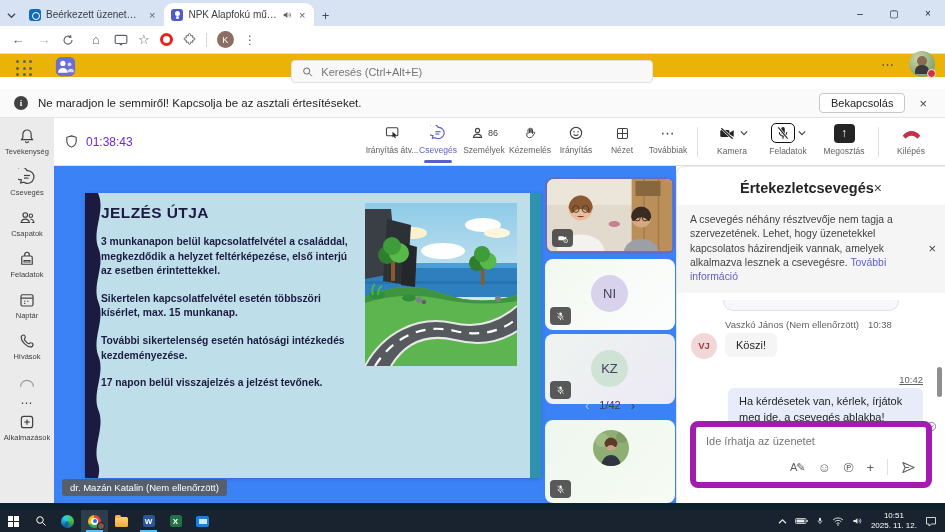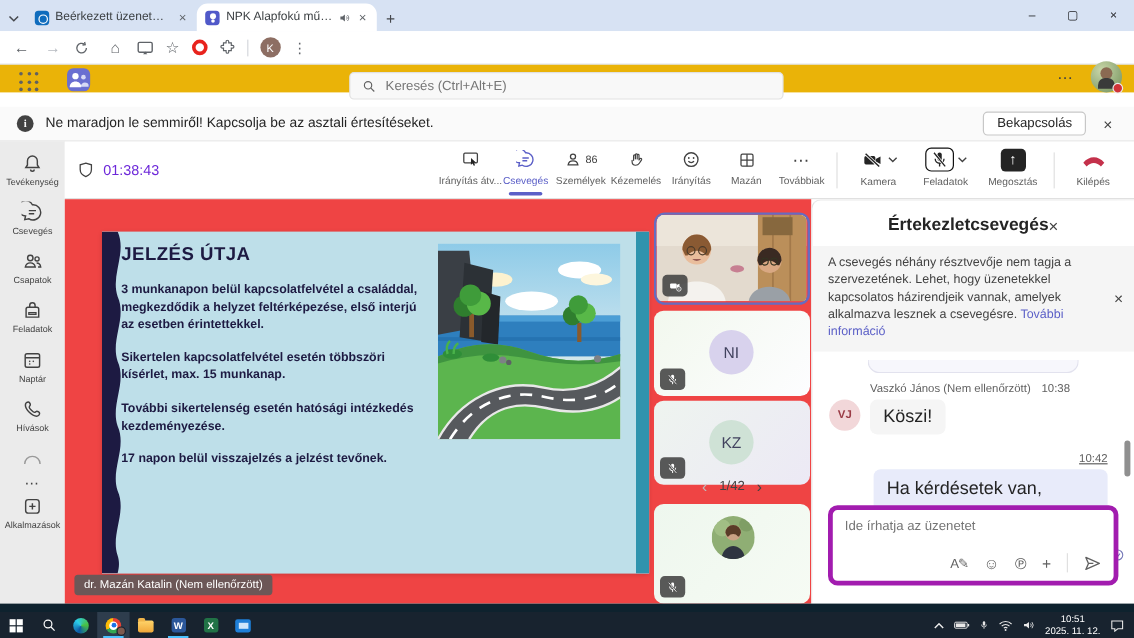--- a/index.html
+++ b/index.html
@@ -72,21 +72,21 @@
   .share-box { width:21px; height:19px; background:#242424; border-radius:4px; color:#fff; font-size:12px; display:flex; align-items:center; justify-content:center; }
   .leave-wrap { width:52px; margin-right:8px; }
 
   
   .sidebar { position:absolute; left:0; top:118px; width:54px; bottom:29px; background:#ebebeb; display:flex; flex-direction:column; align-items:center; padding-top:9px; }
   .sb-item { width:100%; height:41px; display:flex; flex-direction:column; align-items:center; gap:2px; color:#424242; font-size:7.5px; }
   .sb-mini { height:20px; display:flex; align-items:center; justify-content:center; color:#424242; }
   .sb-dots { font-size:12px; letter-spacing:1px; color:#424242; }
 
   
-  .stage { position:absolute; left:54px; top:166px; width:622px; bottom:29px; background:#ef4444; }
+  .stage { position:absolute; left:54px; top:166px; width:622px; bottom:29px; background:#3b82f6; }
   .slide { position:absolute; left:31px; top:27px; width:456px; height:285px; background:#bedfe9; box-shadow:0 1px 4px rgba(0,0,0,.18); overflow:hidden; }
   .slide-wave { position:absolute; left:0; top:0; height:100%; }
   .slide-teal { position:absolute; right:0; top:0; width:11px; height:100%; background:#2f93ad; }
   .slide-title { position:absolute; left:16px; top:11px; font-size:15.5px; font-weight:bold; letter-spacing:.4px; color:#1d1a42; }
   .slide-body { position:absolute; left:16px; top:42px; width:248px; font-size:10.3px; line-height:1.42; color:#1d1a42; font-weight:bold; }
   .slide-body p { margin-bottom:13px; }
   .illus { position:absolute; right:24px; top:10px; width:152px; height:163px; }
   .presenter-pill { position:absolute; left:8px; bottom:7px; background:rgba(90,90,90,.88); color:#fff; font-size:9.5px; border-radius:3px; padding:3px 8px; }
 
   
@@ -109,27 +109,27 @@
   .chat-head { display:flex; align-items:center; justify-content:center; padding:13px 16px 9px 16px; }
   .chat-title { font-size:14.5px; font-weight:bold; color:#242424; }
   .chat-x { font-size:14px; color:#424242; }
   .chat-notice { position:relative; background:#f5f5f5; padding:8px 30px 8px 13px; font-size:10.4px; line-height:1.38; color:#424242; }
   .chat-notice a { color:#5b5fc7; text-decoration:none; }
   .notice-x { position:absolute; right:9px; top:50%; transform:translateY(-50%); font-size:13px; color:#424242; }
   .partial-pill { margin:7px auto 0 auto; width:176px; height:11px; border:1px solid #e2e2ee; border-top:none; border-radius:0 0 10px 10px; background:#f7f7fc; }
   .msg-meta { font-size:9.5px; color:#616161; margin:8px 14px 3px 48px; display:flex; gap:9px; }
   .msg-row { display:flex; align-items:flex-start; gap:8px; margin:0 14px; }
   .avatar-vj { width:26px; height:26px; border-radius:50%; background:#f2d7d9; color:#9a3b45; font-weight:bold; font-size:9.5px; display:flex; align-items:center; justify-content:center; flex:none; }
-  .bubble { background:#f5f5f5; border-radius:6px; padding:6px 11px; font-size:15px; color:#242424; }
+  .bubble { background:#f5f5f5; border-radius:6px; padding:6px 11px; font-size:11px; color:#242424; }
   .own-time { text-align:right; font-size:9.5px; color:#616161; margin:15px 22px 3px 0;text-decoration:underline; }
   .own-wrap { display:flex; justify-content:flex-end; margin:0 22px 0 14px; position:relative; }
   .bubble.own { background:#e8ebfa; max-width:195px; line-height:1.45; }
   .seen { position:absolute; right:-14px; bottom:0px; color:#7679b8; }
   .scroll-thumb { position:absolute; right:3px; top:200px; width:5px; height:30px; background:#8f8f8f; border-radius:3px; }
-  .compose { position:absolute; left:13px; right:13px; bottom:15px; height:67px; border:4px solid #a21caf; border-radius:8px; background:#fff; }
+  .compose { position:absolute; left:13px; right:13px; bottom:15px; height:67px; border:6px solid #a21caf; border-radius:8px; background:#fff; }
   .compose textarea { position:absolute; inset:8px 10px 26px 10px; border:none; outline:none; resize:none; font-family:inherit; font-size:11px; color:#242424; background:transparent; }
   .compose-icons { position:absolute; right:10px; bottom:7px; display:flex; align-items:center; gap:13px; color:#616161; font-size:13px; }
   .ci-div { width:1px; height:16px; background:#e0e0e0; }
   .fmt { font-size:11px; letter-spacing:-1px; }
 
   
   .edge-strip { position:absolute; left:0; right:0; bottom:22px; height:7px; background:#0e222e; }
   .taskbar { position:absolute; left:0; right:0; bottom:0; height:22px; background:#18232f; display:flex; align-items:center; color:#fff; }
   .tb-ic { width:27px; height:22px; display:flex; align-items:center; justify-content:center; position:relative; }
   .tb-ic.open::after { content:""; position:absolute; bottom:0; left:5px; right:5px; height:2px; background:#4cc2ff; }
@@ -379,21 +379,21 @@
       <span>Irányítás</span>
     </div>
     <div class="tool">
       <span class="ic">
           <svg width="15" height="15" viewBox="0 0 24 24">
             <rect x="4" y="4" width="16" height="16" rx="2" fill="none" stroke="#424242" stroke-width="1.7"></rect>
             <line x1="12" y1="4" x2="12" y2="20" stroke="#424242" stroke-width="1.7"></line>
             <line x1="4" y1="12" x2="20" y2="12" stroke="#424242" stroke-width="1.7"></line>
           </svg>
         </span>
-      <span>Mazán</span>
+      <span>Nézet</span>
     </div>
     <div class="tool">
       <span class="ic tdots">⋯</span>
       <span>Továbbiak</span>
     </div>
     <div class="vdiv"></div>
     <div class="avbtn">
       <span class="ic">
         <svg width="20" height="17" viewBox="0 0 24 24">
             <rect x="2.5" y="7" width="13" height="10" rx="2" fill="#242424"></rect>

